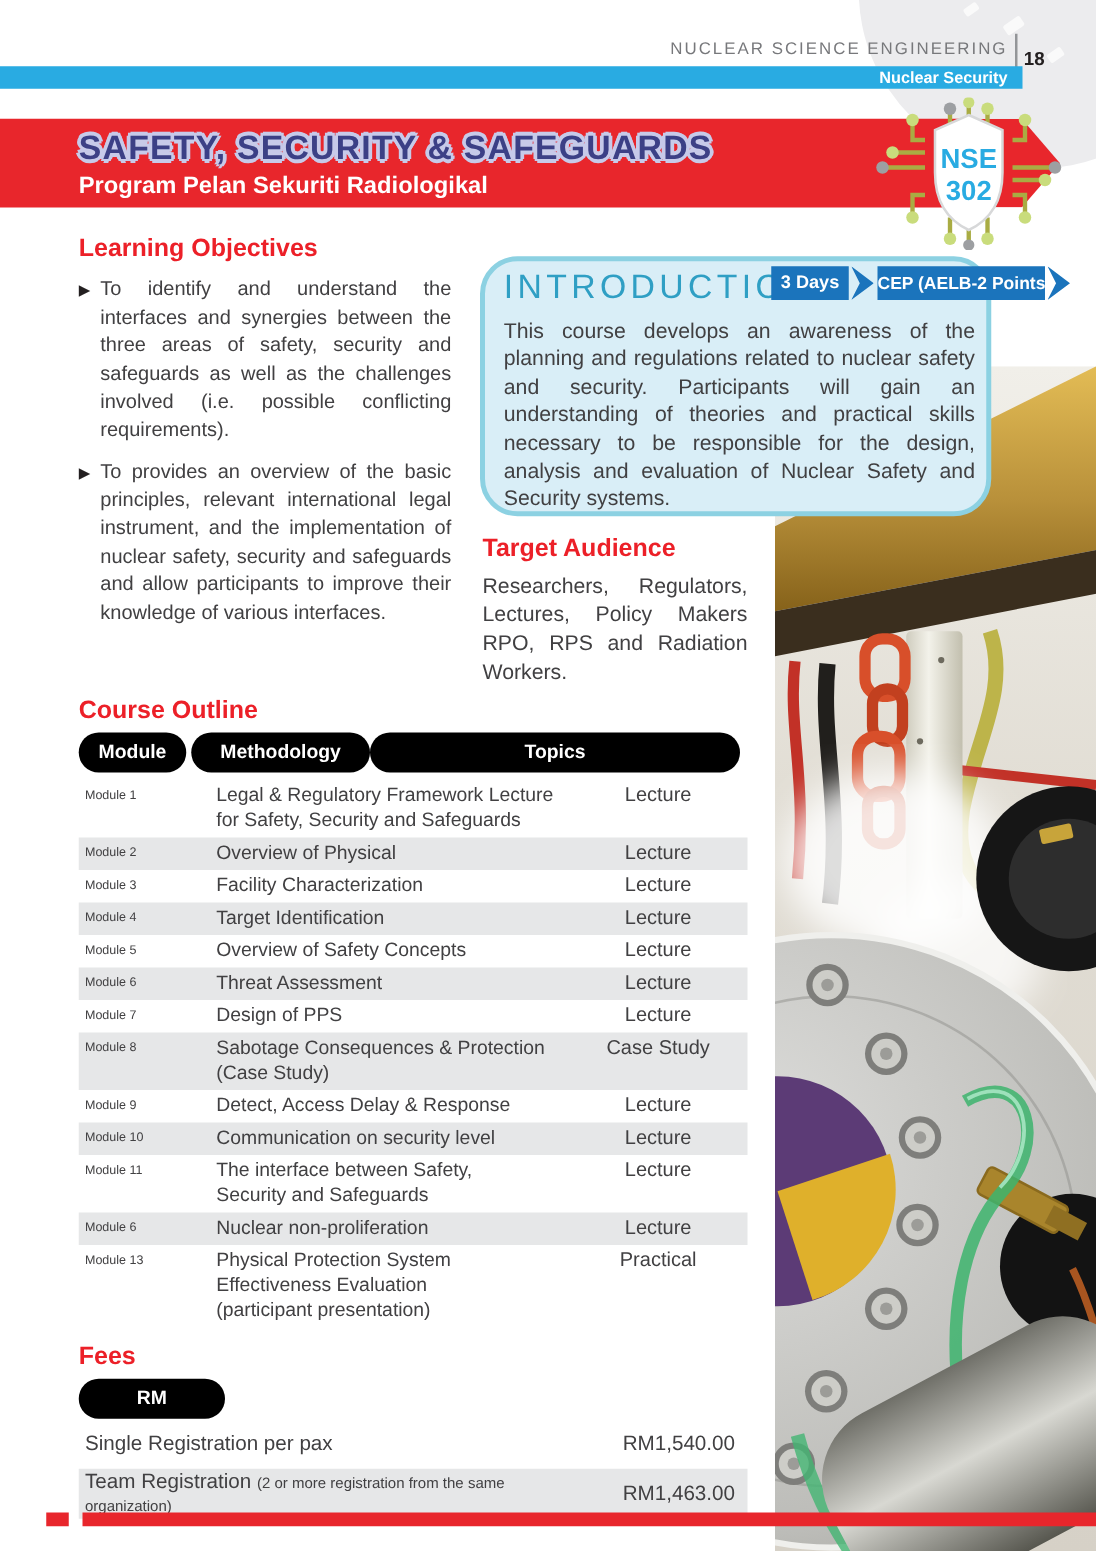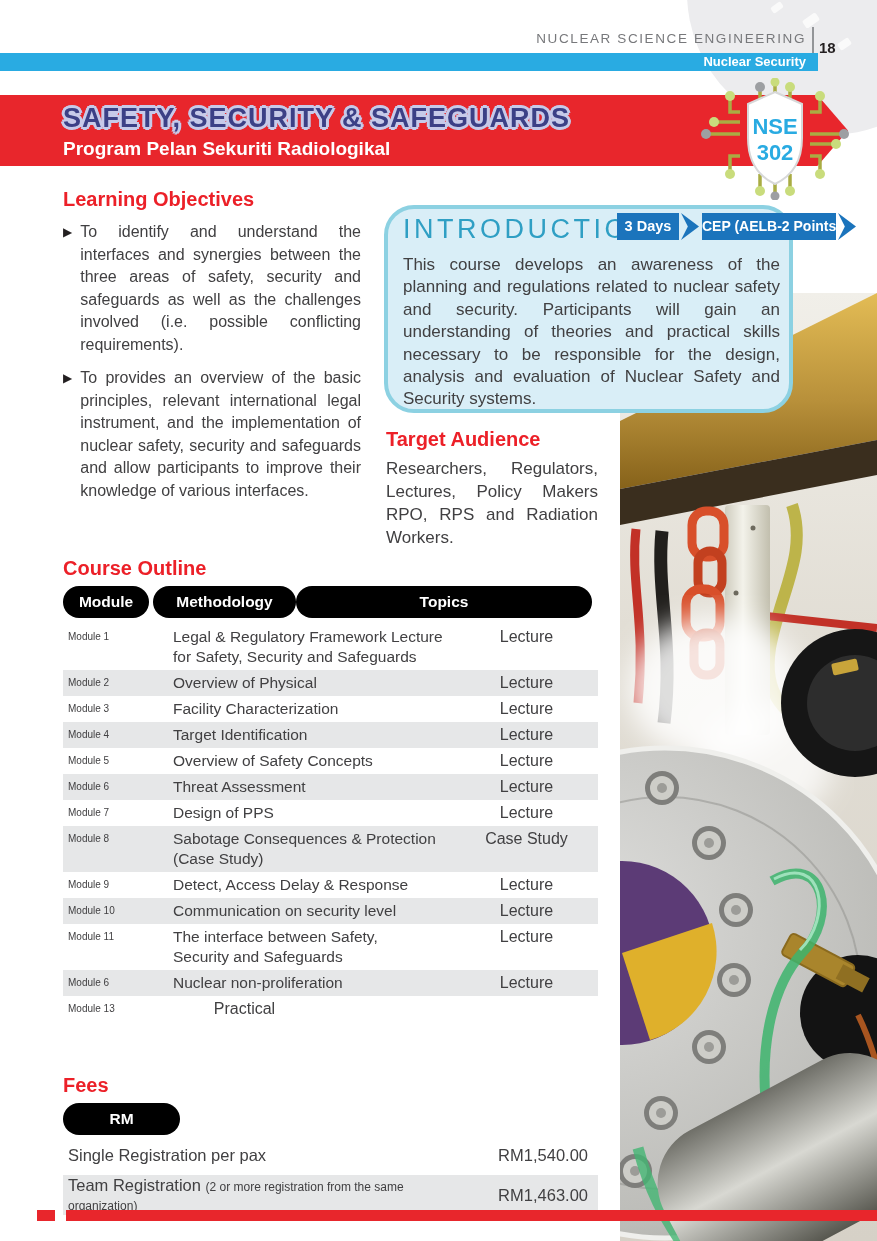--- a/index.html
+++ b/index.html
@@ -246,20 +246,23 @@
   </div>
 
   <div class="trow alt">
     <div class="cell-module">Module 6</div>
     <div class="cell-topic">Nuclear non-proliferation</div>
     <div class="cell-meth">Lecture</div>
   </div>
 
   <div class="trow">
     <div class="cell-module">Module 13</div>
+    <div class="cell-topic">Physical Protection System
+Effectiveness Evaluation
+(participant presentation)</div>
     <div class="cell-meth">Practical</div>
   </div>
 </div>
   </div>
 
   <div class="h-red" style="left:63px;top:1074px;">Fees</div>
   <div class="tbl" style="top:1103px;">
     <div class="pill-row">
       <div class="pill p-rm">RM</div>
     </div>

